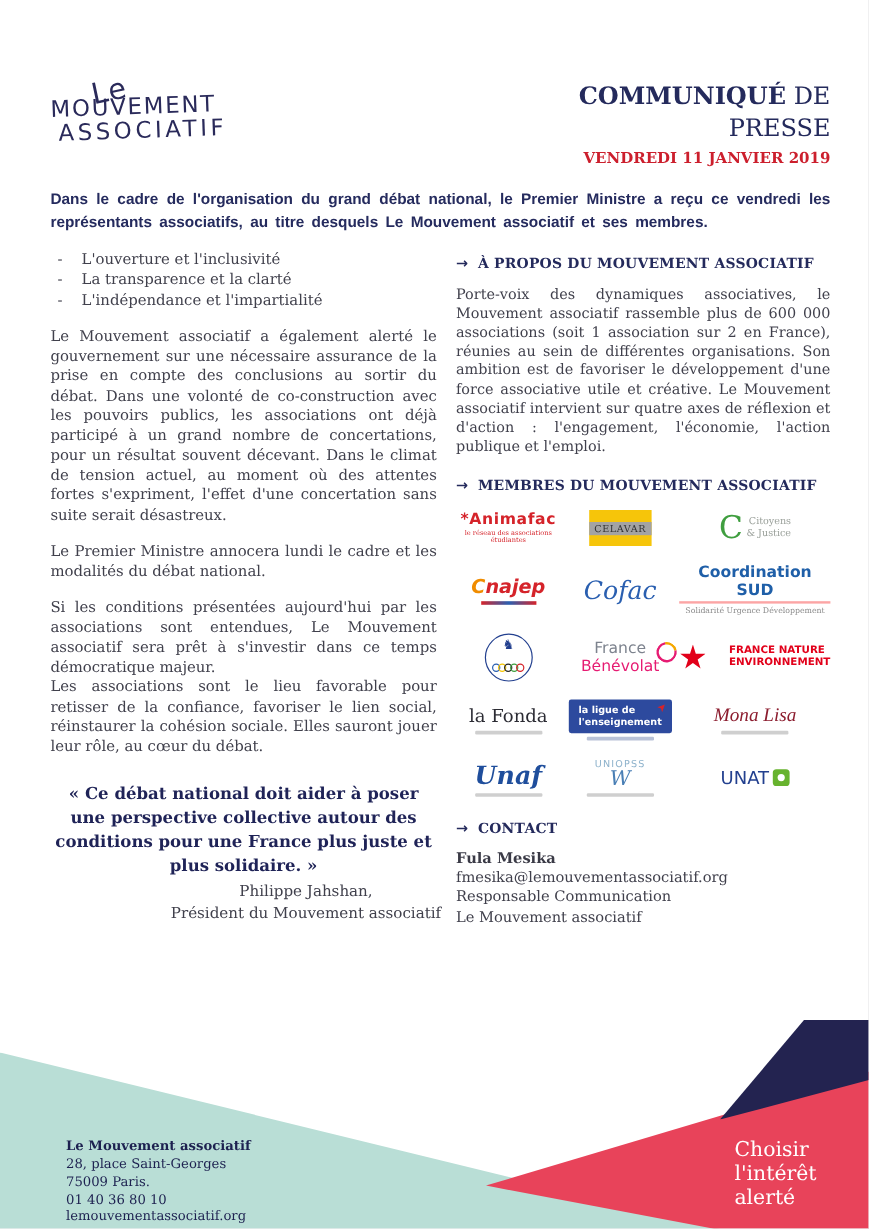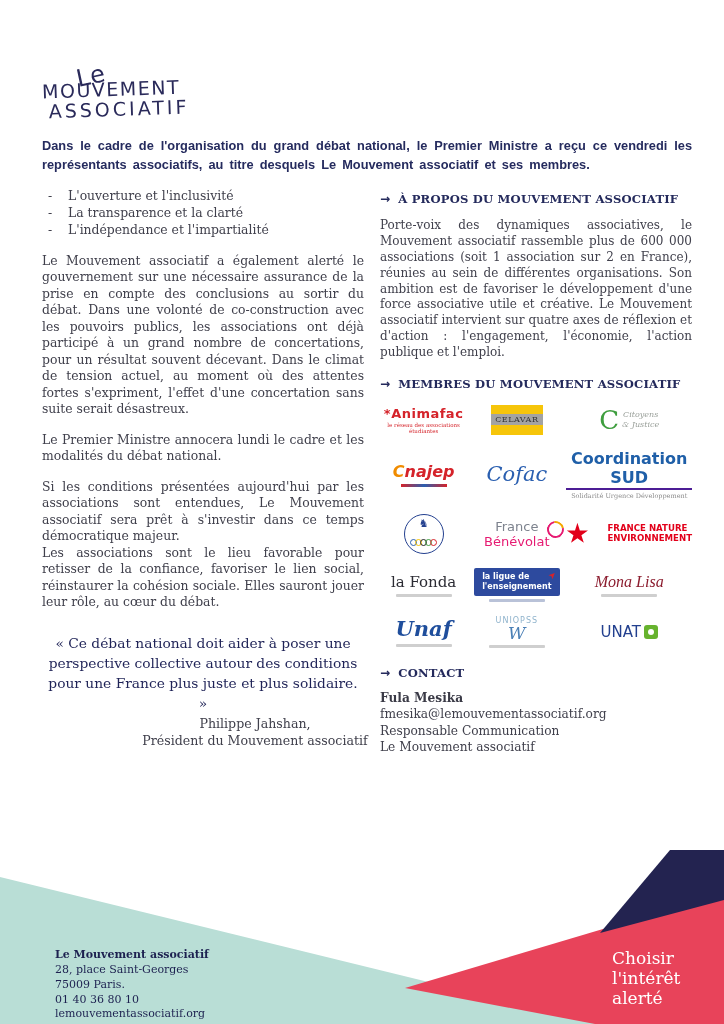--- a/index.html
+++ b/index.html
@@ -47,21 +47,21 @@
   .col-left{width:322px;flex:0 0 322px;}
   .col-right{width:312px;flex:0 0 312px;}
 
   .body-p{font-size:12.4px;line-height:1.33;text-align:justify;margin:0 0 14px 0;}
   .body-p.tight{margin-bottom:0;}
   .bullets{list-style:none;margin:0 0 14px 0;padding:0;font-size:12.4px;line-height:1.35;}
   .bullets li{position:relative;padding-left:26px;}
   .bullets li::before{content:"-";position:absolute;left:6px;}
 
   .quote{
-    margin-top:22px;font-weight:normal;color:#1f2357;
+    margin-top:22px;font-weight:bold;color:#1f2357;
     font-size:13.8px;line-height:1.45;text-align:center;padding:0 2px;
   }
   .quote-attr{font-size:12.6px;line-height:1.4;text-align:center;margin-top:2px;transform:translateX(52px);color:#40404c;}
 
   
   .sec-head{
     color:#242a5c;font-weight:bold;font-size:11.6px;letter-spacing:.2px;
     margin:4px 0 10px 0;display:flex;align-items:baseline;gap:8px;
   }
   .sec-head .arr{font-family:"DejaVu Sans",sans-serif;font-size:12px;}
@@ -74,26 +74,26 @@
   }
   .cell{display:flex;flex-direction:column;align-items:center;justify-content:center;text-align:center;}
   .t-strip{height:3px;width:56px;background:#cfcfcf;margin-top:3px;border-radius:1px;}
 
   .lg-animafac .t{color:#d5232a;font-family:"DejaVu Sans",sans-serif;font-weight:bold;font-size:13px;letter-spacing:.5px;}
   .lg-animafac .s{color:#d5232a;font-size:5.5px;margin-top:1px;}
   .lg-celavar{width:52px;height:30px;background:#f6c50a;display:flex;align-items:center;justify-content:center;}
   .lg-celavar .band{background:#a3a3a3;width:100%;text-align:center;font-size:8px;color:#333;letter-spacing:.5px;padding:1px 0;}
   .lg-cj{flex-direction:row;gap:3px;}
   .lg-cj .c{color:#3f9e3f;font-size:26px;line-height:1;font-family:"DejaVu Serif",serif;}
-  .lg-cj .txt{font-size:8px;color:#9aa09a;font-style:italic;text-align:center;line-height:1.2;}
+  .lg-cj .txt{font-size:8px;color:#9aa09a;text-align:right;line-height:1.2;}
   .lg-cnajep .t{color:#d5232a;font-weight:bold;font-size:16px;font-family:"DejaVu Sans",sans-serif;font-style:italic;}
   .lg-cnajep .t::first-letter{color:#f08c00;}
   .lg-cnajep .splash{width:46px;height:3px;background:linear-gradient(90deg,#d5232a,#2a5fb0,#d5232a);margin-top:3px;}
   .lg-cofac .t{color:#2a5fb0;font-style:italic;font-size:21px;font-family:"DejaVu Serif",serif;}
-  .lg-csud .t{color:#1f5fa8;font-weight:bold;font-size:16px;font-family:"DejaVu Sans",sans-serif;border-bottom:2px solid #4c1d95;padding-bottom:1px;}
+  .lg-csud .t{color:#1f5fa8;font-weight:bold;font-size:13px;font-family:"DejaVu Sans",sans-serif;border-bottom:2px solid #fca5a5;padding-bottom:1px;}
   .lg-csud .s{font-size:6.5px;color:#8a8a8a;margin-top:2px;}
   .lg-cnosf .ring{width:38px;height:38px;border:1.5px solid #23408f;border-radius:50%;display:flex;flex-direction:column;align-items:center;justify-content:center;gap:2px;}
   .lg-cnosf .cock{color:#23408f;font-size:11px;line-height:1;}
   .lg-cnosf .rings span{display:inline-block;width:5px;height:5px;border-radius:50%;border:1px solid;margin:0 -1px;}
   .lg-fb .f1{color:#7d838e;font-size:13px;font-family:"DejaVu Sans",sans-serif;}
   .lg-fb .f2{color:#e61b72;font-size:13px;font-family:"DejaVu Sans",sans-serif;}
   .lg-fb{position:relative;}
   .lg-fb .loop{position:absolute;right:-14px;top:2px;width:13px;height:13px;border:2.5px solid #e61b72;border-top-color:#f5a800;border-radius:50%;transform:rotate(35deg);}
   .lg-fne{flex-direction:row;gap:19px;}
   .lg-fne .burst{width:22px;height:22px;background:#e2001a;clip-path:polygon(50% 0,61% 35%,98% 35%,68% 57%,79% 91%,50% 70%,21% 91%,32% 57%,2% 35%,39% 35%);}
@@ -140,20 +140,25 @@
   <div class="shape shape-navy"></div>
 
   <div class="content">
 
     <div class="header">
       <div class="logo">
         <span class="l1">Le</span>
         <span class="l2">MOUVEMENT</span>
         <span class="l3">ASSOCIATIF</span>
       </div>
+      <div class="kicker">
+        <div class="kicker-line1"><b>COMMUNIQUÉ</b><span> DE</span></div>
+        <div class="kicker-line2">PRESSE</div>
+        <div class="kicker-date">VENDREDI 11 JANVIER 2019</div>
+      </div>
     </div>
 
 
     <p class="intro">Dans le cadre de l'organisation du grand débat national, le Premier Ministre a reçu ce vendredi les représentants associatifs, au titre desquels Le Mouvement associatif et ses membres.</p>
 
     <div class="columns">
 
       <div class="col-left">
         <ul class="bullets">
           <li>L'ouverture et l'inclusivité</li>

